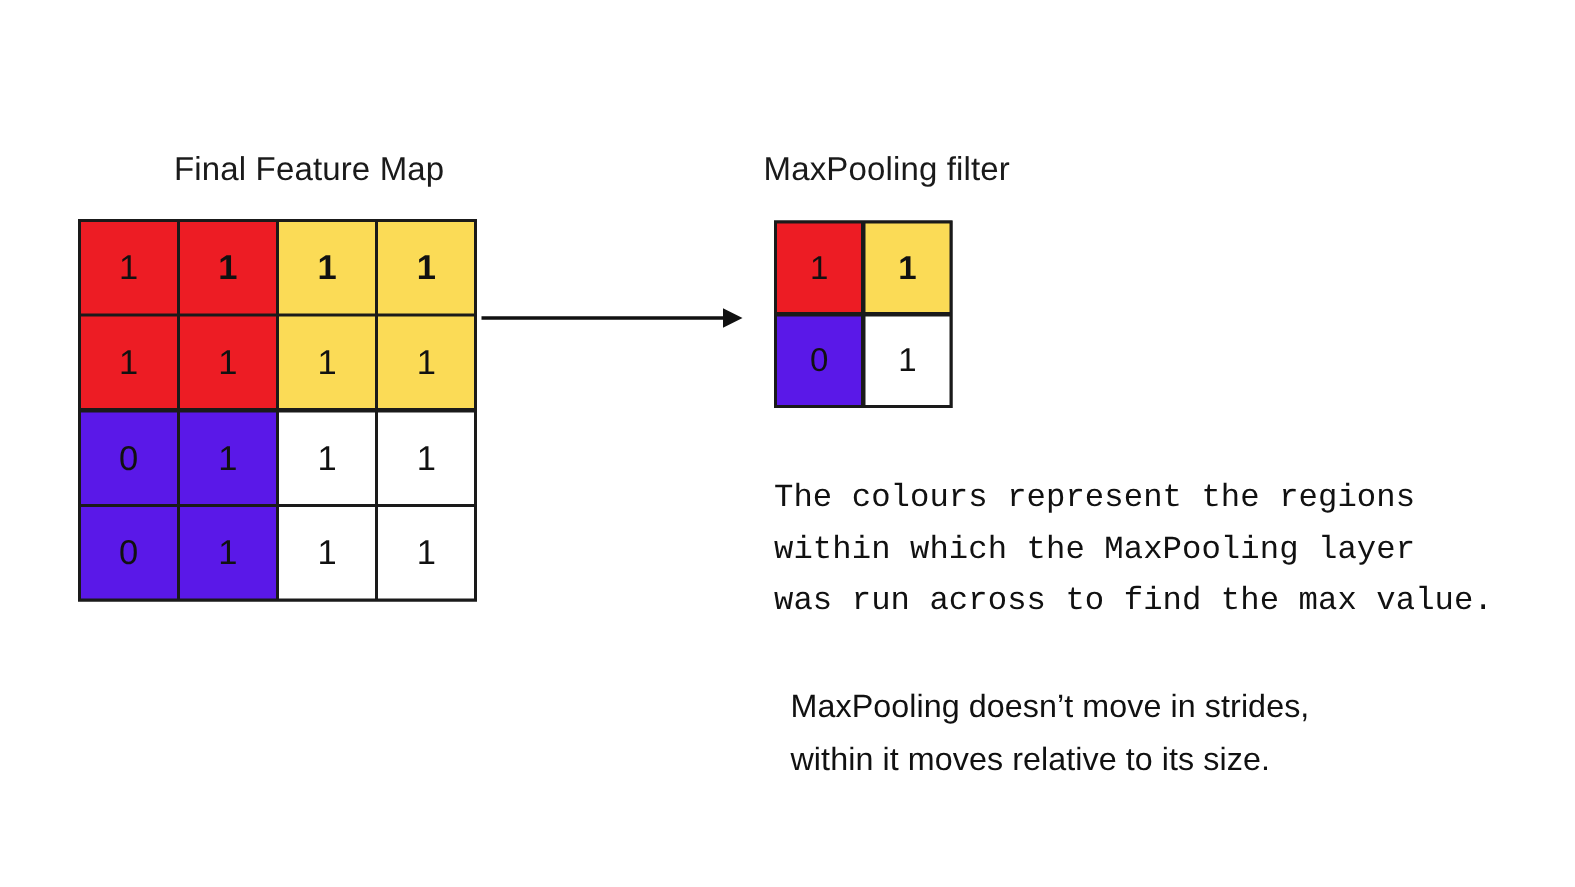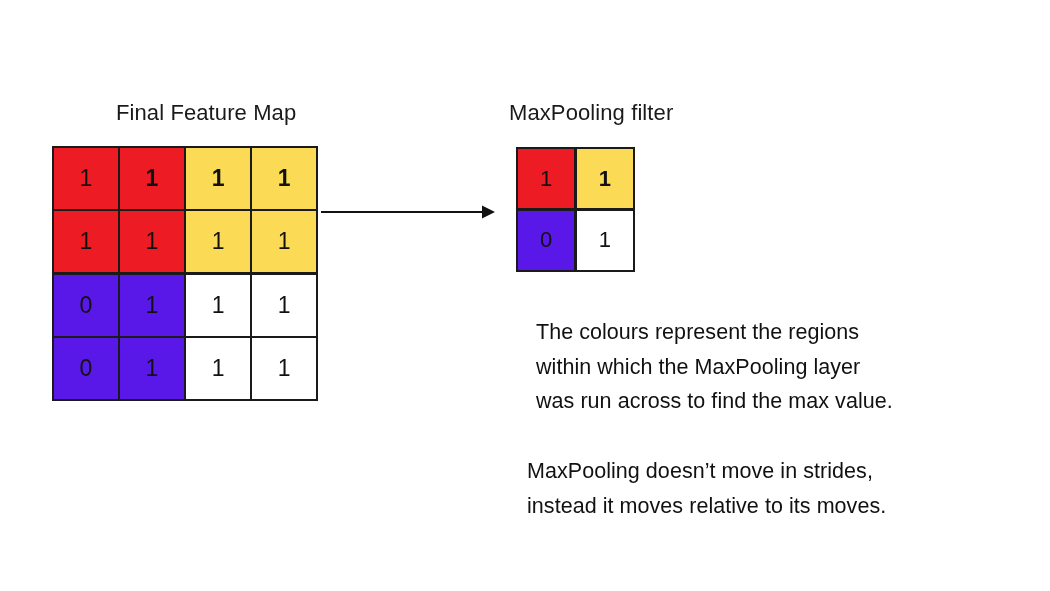--- a/index.html
+++ b/index.html
@@ -89,21 +89,21 @@
 
   
   .caption {
     position: absolute;
     font-size: 21.5px;
     line-height: 34.5px;
     color: #111111;
     white-space: pre-line;
     letter-spacing: 0.05px;
   }
-  #caption-colours { left: 536px; top: 315px; }
+  #caption-colours { left: 516px; top: 315px; font-family: Liberation Mono, monospace; }
   #caption-strides { left: 527px; top: 454px; }
 </style>
 </head>
 <body>
 
 <div id="canvas">
 
   <div class="panel-title" id="feature-map-title">Final Feature Map</div>
 
   <div class="panel-title" id="filter-title">MaxPooling filter</div>
@@ -137,15 +137,15 @@
   <svg id="flow-arrow" viewBox="0 0 180 32">
     <line x1="3" y1="16" x2="166" y2="16" stroke="#111111" stroke-width="2.2" stroke-linecap="butt"></line>
     <polygon points="164,9.5 177,16 164,22.5" fill="#111111"></polygon>
   </svg>
 
   <div class="caption" id="caption-colours">The colours represent the regions
 within which the MaxPooling layer
 was run across to find the max value.</div>
 
   <div class="caption" id="caption-strides">MaxPooling doesn’t move in strides,
-instead it moves relative to its moves.</div>
+within it moves relative to its size.</div>
 
 </div>
 
 </body></html>

